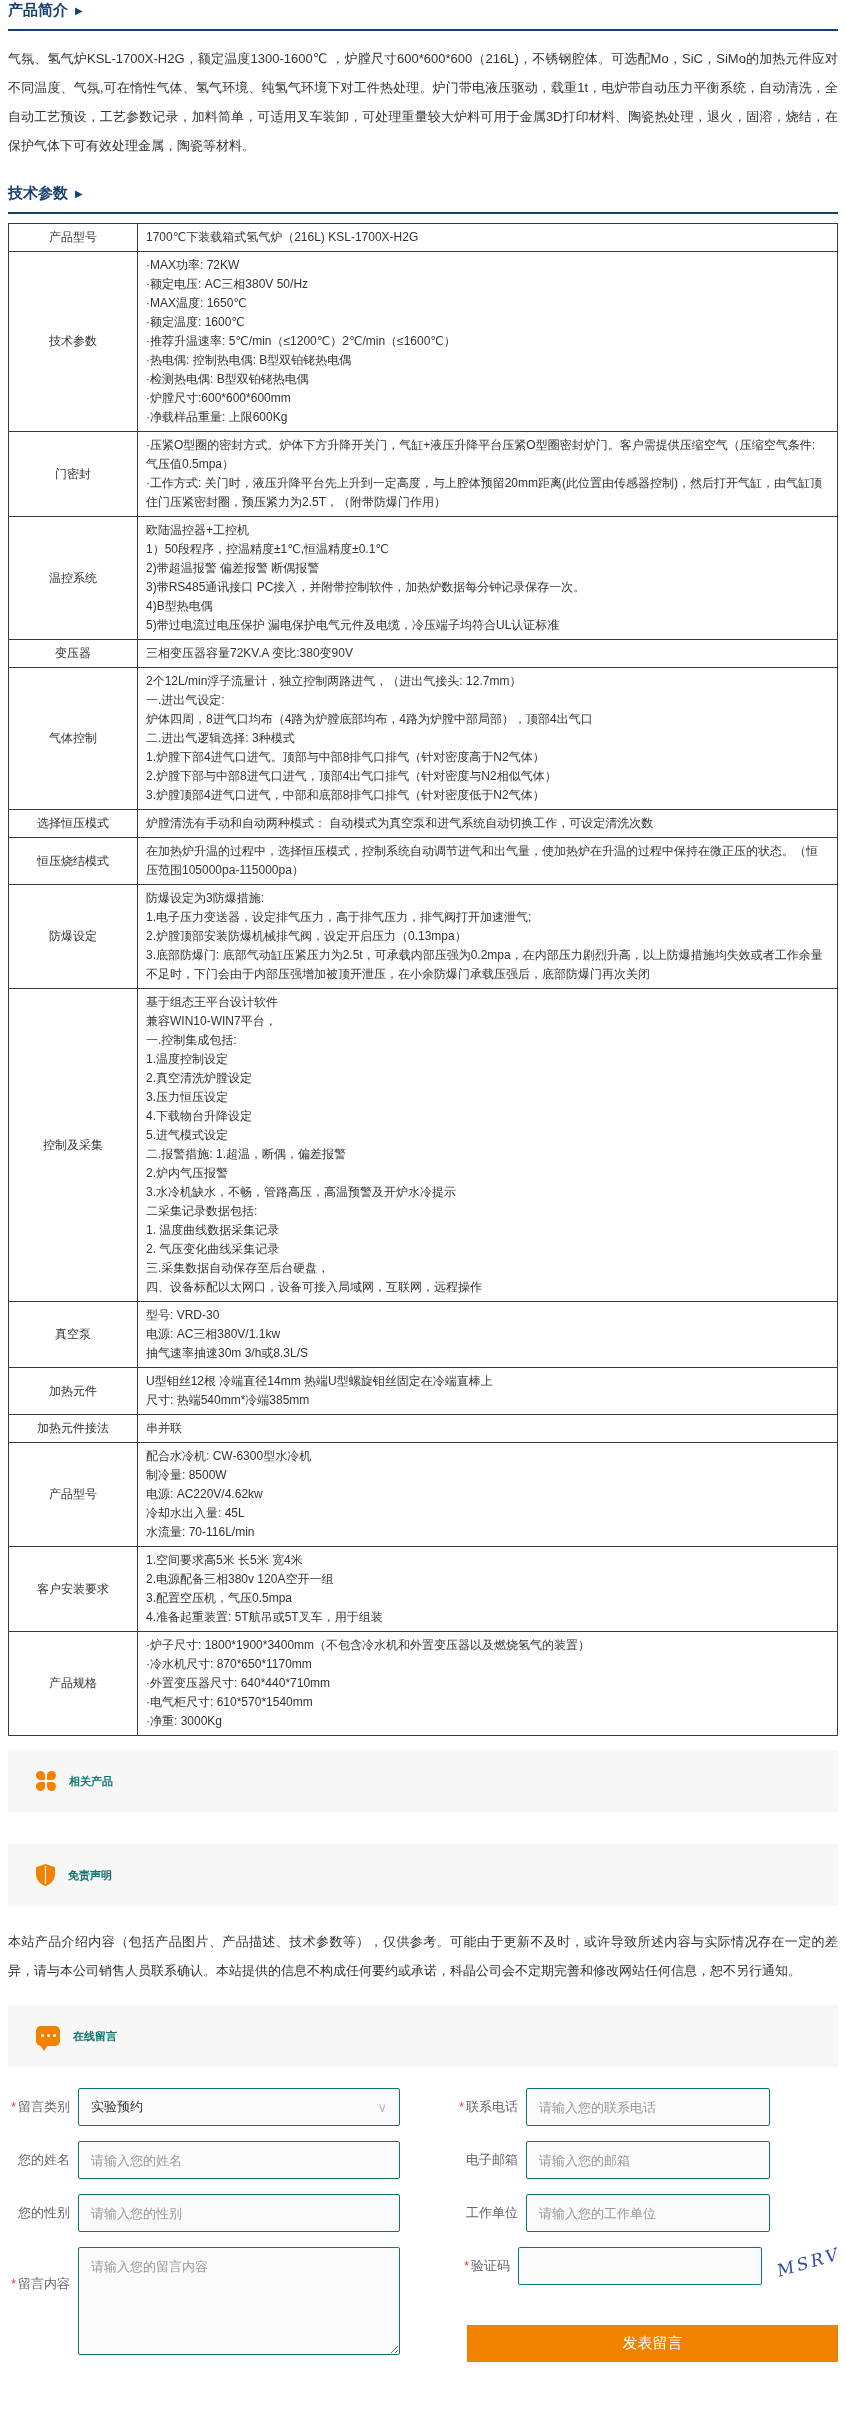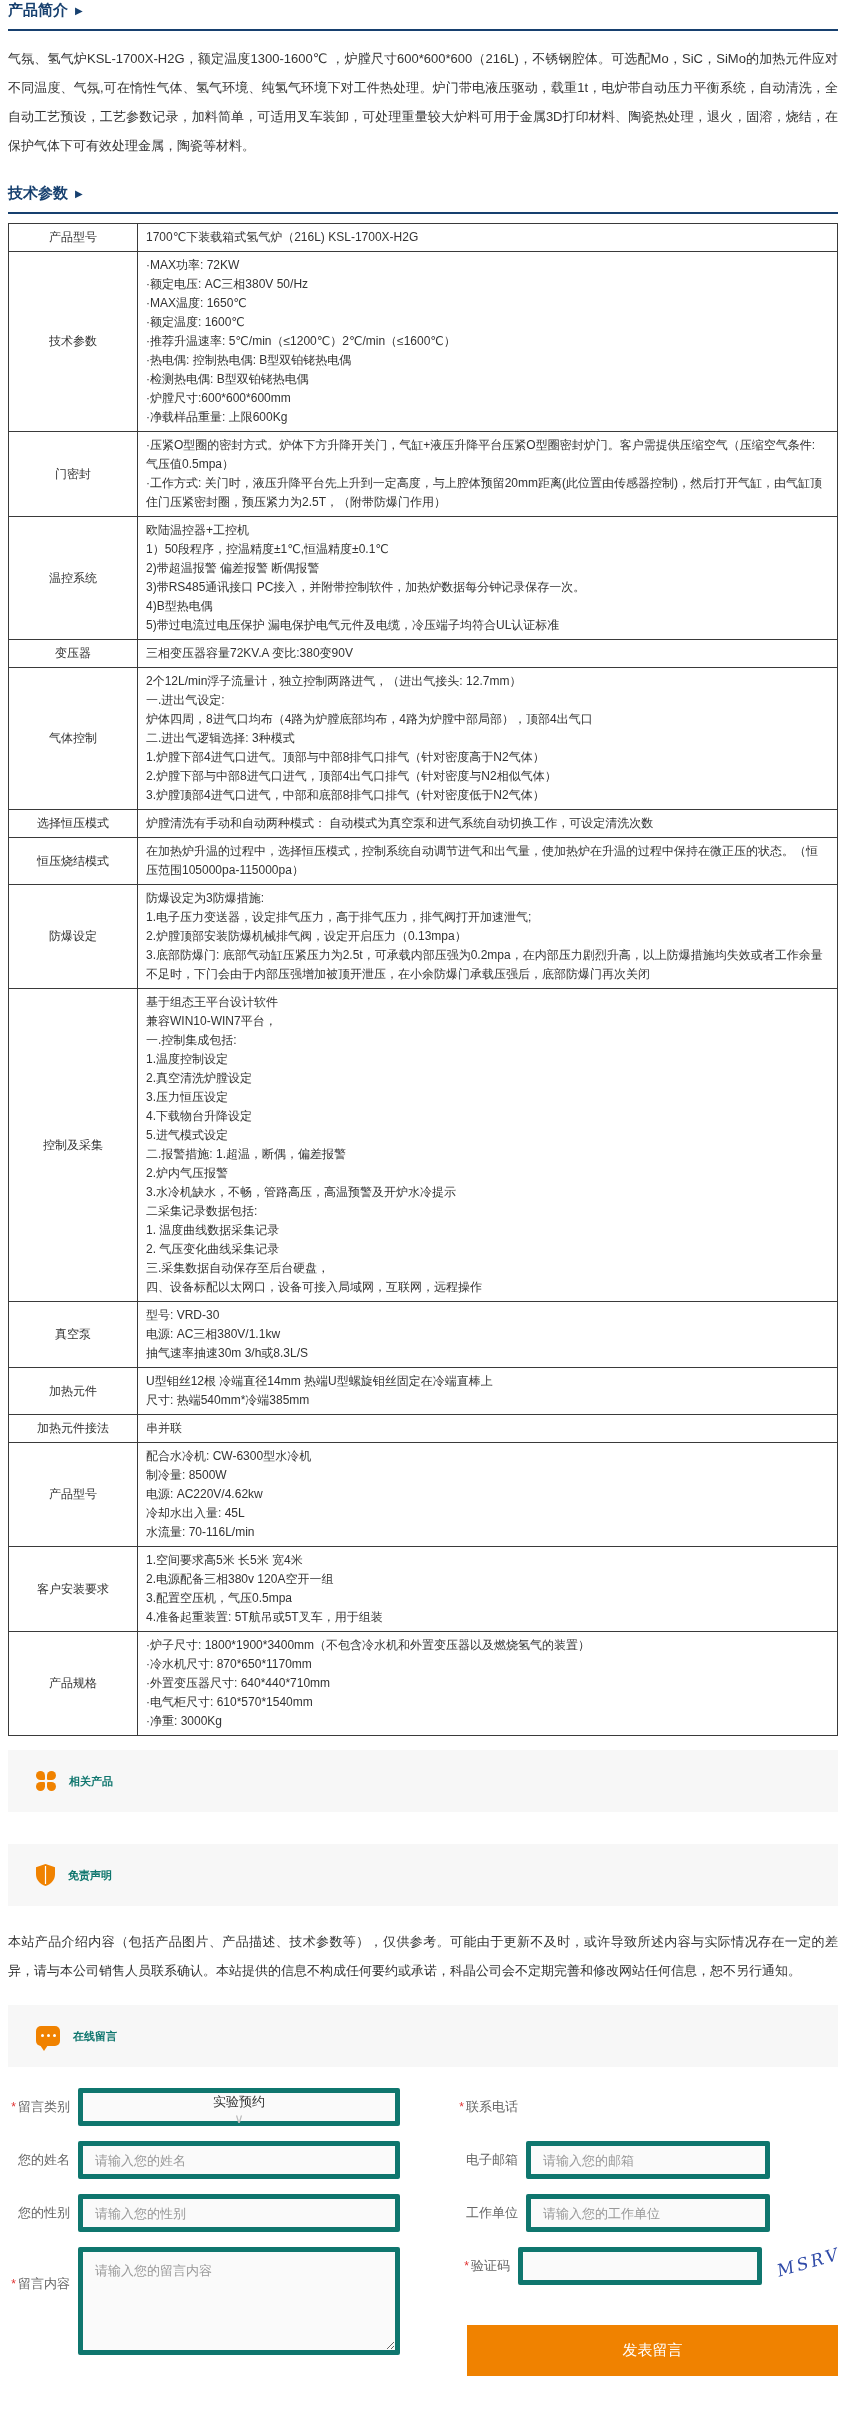--- a/index.html
+++ b/index.html
@@ -39,39 +39,39 @@
   .disclaimer{font-size:13px;line-height:29px;text-align:justify;margin:21px 0 0 0;}
 
   
   .form{margin-top:21px;}
   .form-row{display:flex;margin-bottom:15px;align-items:center;}
   .fcell{display:flex;align-items:center;}
   .fcell.left{width:400px;}
   .fcell.right{margin-left:48px;}
   .flabel{width:62px;text-align:right;font-size:13px;color:#666;flex:0 0 62px;}
   .req{color:#e03131;margin-right:2px;font-size:12px;}
-  .control{background:#fafafa;border:5px solid #0f766e;border-radius:2px;height:38px;
-           font-size:13px;color:#333;box-sizing:border-box;flex-direction:column;}
+  .control{background:#fafafa;border:1px solid #0f766e;border-radius:2px;height:38px;
+           font-size:13px;color:#333;box-sizing:border-box;}
   .control::placeholder{color:#999;}
   input.control{padding:0 12px;}
   .ctl-l{width:322px;margin-left:8px;}
   .ctl-r{width:244px;margin-left:8px;}
   .selectbox{display:flex;align-items:center;justify-content:space-between;
              padding:0 12px;cursor:pointer;}
   .selectbox .chev{color:#bbb;font-size:13px;}
   .row4{align-items:flex-start;}
   .row4 .flabel{margin-top:28px;}
   textarea.control{height:108px;margin-left:8px;width:322px;padding:10px 12px;
                    resize:both;font-family:inherit;}
   .right-stack{margin-left:48px;display:block;}
   .cap-row{display:flex;align-items:center;}
   .captcha{margin-left:14px;color:#2f4aa8;font-family:"DejaVu Serif",serif;
            font-style:italic;font-size:17px;letter-spacing:3px;
            transform:rotate(-16deg);display:inline-block;margin-top:-8px;}
-  .submit-btn{display:block;margin:40px 0 0 19px;width:371px;height:51px;
+  .submit-btn{display:block;margin:40px 0 0 19px;width:371px;height:37px;
               background:#F08200;color:#fff;border:none;font-size:15px;
               font-family:inherit;cursor:pointer;}
 
   .shield-icon{display:inline-block;line-height:0;}
   .chat-icon{position:relative;width:24px;height:20px;}
   .chat-icon .bub{position:absolute;inset:0;background:#F08200;border-radius:5px;}
   .chat-icon .tail{position:absolute;left:4px;bottom:-5px;width:0;height:0;
         border-left:4px solid transparent;border-right:4px solid transparent;
         border-top:6px solid #F08200;}
   .chat-icon .dots{position:absolute;top:8px;left:5px;display:flex;gap:3px;}
@@ -252,20 +252,21 @@
     <div class="form-row">
       <div class="fcell left">
         <span class="flabel"><span class="req">*</span><span>留言类别</span></span>
         <div class="control ctl-l selectbox">
           <span>实验预约</span>
           <span class="chev">∨</span>
         </div>
       </div>
       <div class="fcell right">
         <span class="flabel"><span class="req">*</span><span>联系电话</span></span>
+        <input class="control ctl-r" placeholder="请输入您的联系电话" style="">
       </div>
     </div>
 
     <div class="form-row">
       <div class="fcell left">
         <span class="flabel">您的姓名</span>
         <input class="control ctl-l" placeholder="请输入您的姓名" style="">
       </div>
       <div class="fcell right">
         <span class="flabel">电子邮箱</span>

